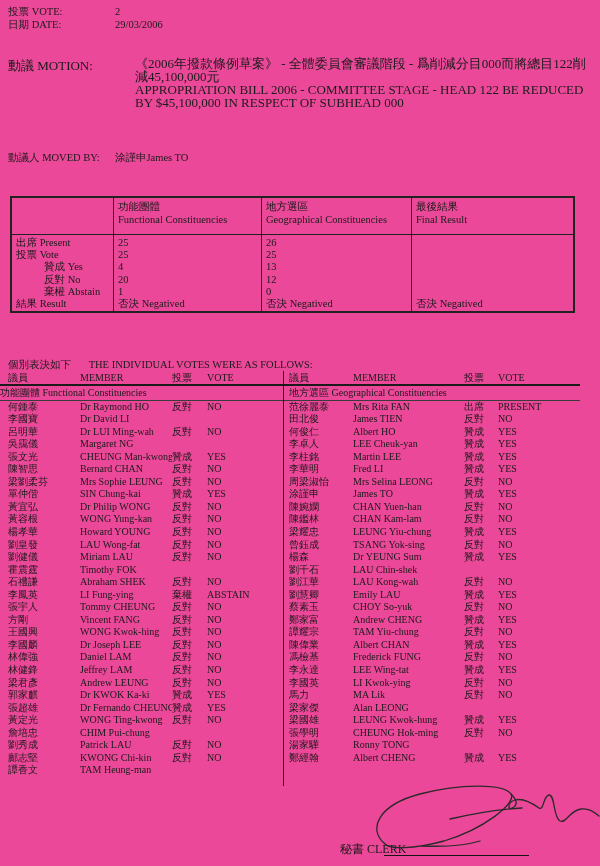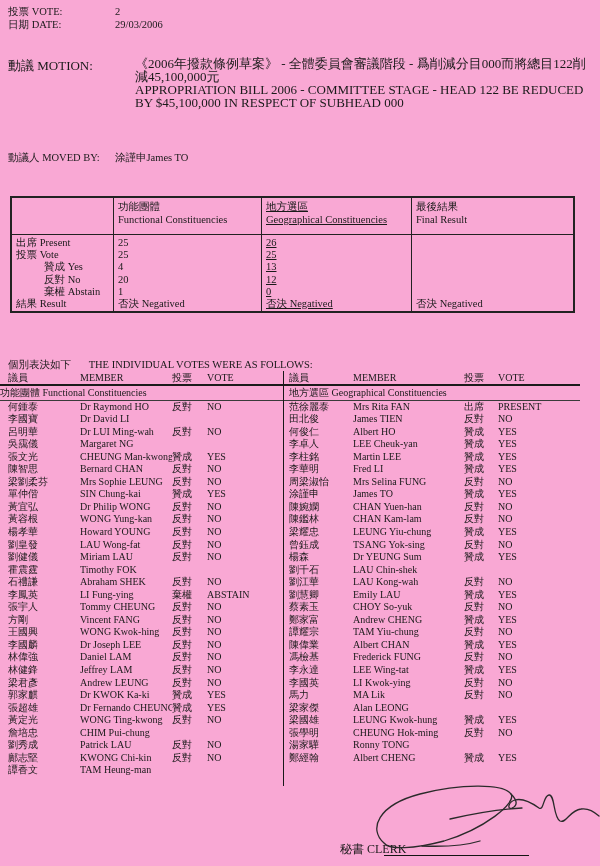--- a/index.html
+++ b/index.html
@@ -1,20 +1,20 @@
 <!DOCTYPE html>
 <html><head>
 <meta charset="utf-8">
 <style>
   * { box-sizing: border-box; margin: 0; padding: 0; }
   html, body { background: #e8e8e6; }
   body { font-family: "Liberation Serif", "DejaVu Serif", serif; color: #1a1a1a; }
   .page {
     position: relative; width: 600px; height: 866px; margin: 0 auto;
-    background: #f9a8d4; overflow: hidden;
+    background: #ec4899; overflow: hidden;
   }
 
   
   .hfields { position: absolute; left: 8px; top: 5px; font-size: 10.5px; width: 584px; }
   .frow { display: flex; line-height: 13px; }
   .flabel { width: 107px; flex: none; white-space: nowrap; }
   .fval { white-space: nowrap; }
 
   .motion-row { position: absolute; left: 8px; top: 57px; width: 584px; font-size: 13px; display: flex; }
   .mtext { flex: 1; }
@@ -24,21 +24,21 @@
 
   
   .sum-table {
     position: absolute; left: 10px; top: 196px; width: 565px;
     display: flex; border: 2px solid #222; font-size: 10.5px;
   }
   .sum-col { border-left: 1.2px solid #222; }
   .sum-col:first-child { border-left: none; }
   .col-label { width: 101px; }
   .col-fc { width: 148px; }
-  .col-gc { width: 150px; text-decoration: underline; }
+  .col-gc { width: 150px; }
   .col-fr { flex: 1; }
   .sum-head { height: 37px; border-bottom: 1.2px solid #222; padding: 2px 0 0 4px; line-height: 13px; }
   .sum-head span { display: block; white-space: nowrap; }
   .sum-body { padding: 2px 0 1px 0; }
   .sum-line { height: 12.2px; line-height: 12.2px; padding-left: 4px; white-space: nowrap; }
   .sum-line.indent { padding-left: 32px; }
 
   
   .votes-title { position: absolute; left: 8px; top: 358px; font-size: 10.5px; line-height: 13px; }
   .vt-en { margin-left: 15px; }
@@ -384,21 +384,21 @@
             <span>YES</span>
           </div>
           <div class="m-row grid-r">
             <span>李華明</span>
             <span>Fred LI</span>
             <span>贊成</span>
             <span>YES</span>
           </div>
           <div class="m-row grid-r">
             <span>周梁淑怡</span>
-            <span>Mrs Selina FUNG</span>
+            <span>Mrs Selina LEONG</span>
             <span>反對</span>
             <span>NO</span>
           </div>
           <div class="m-row grid-r">
             <span>涂謹申</span>
             <span>James TO</span>
             <span>贊成</span>
             <span>YES</span>
           </div>
           <div class="m-row grid-r">

